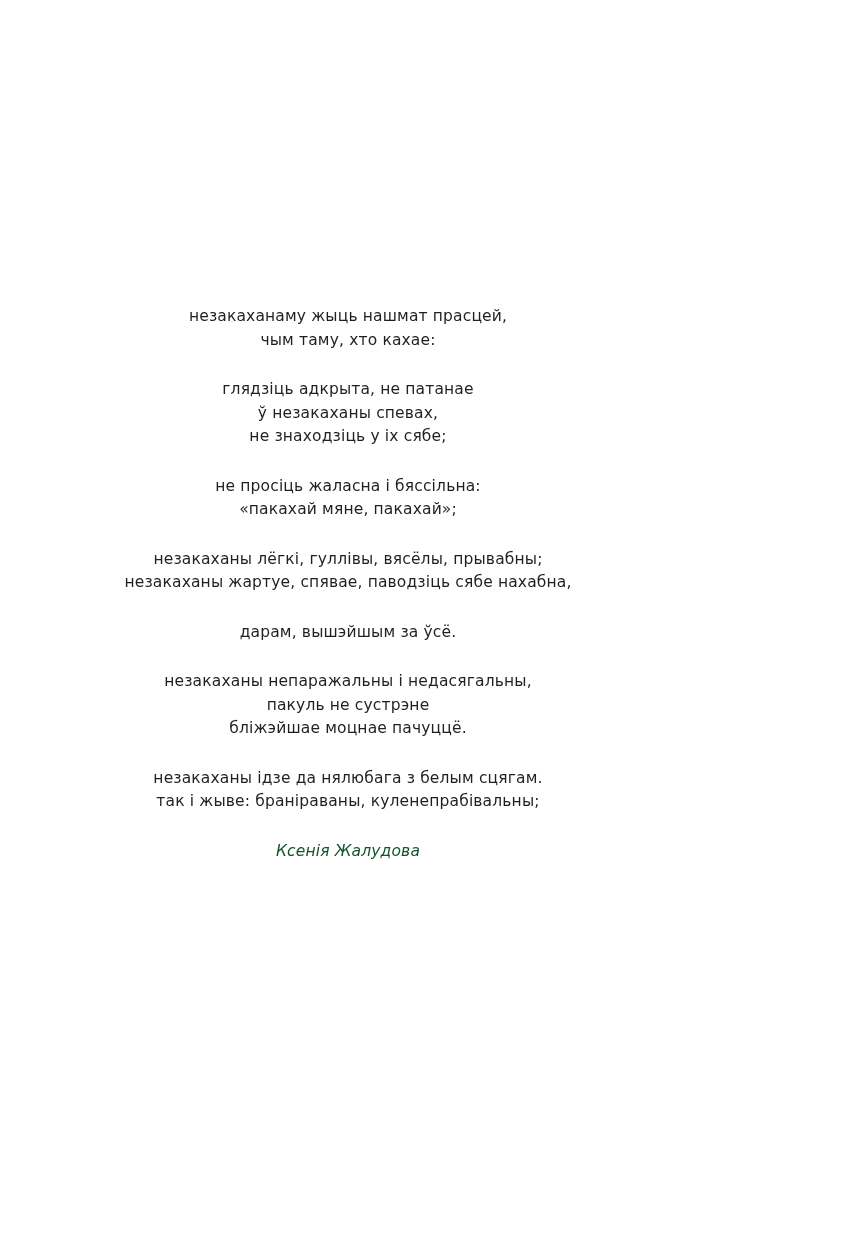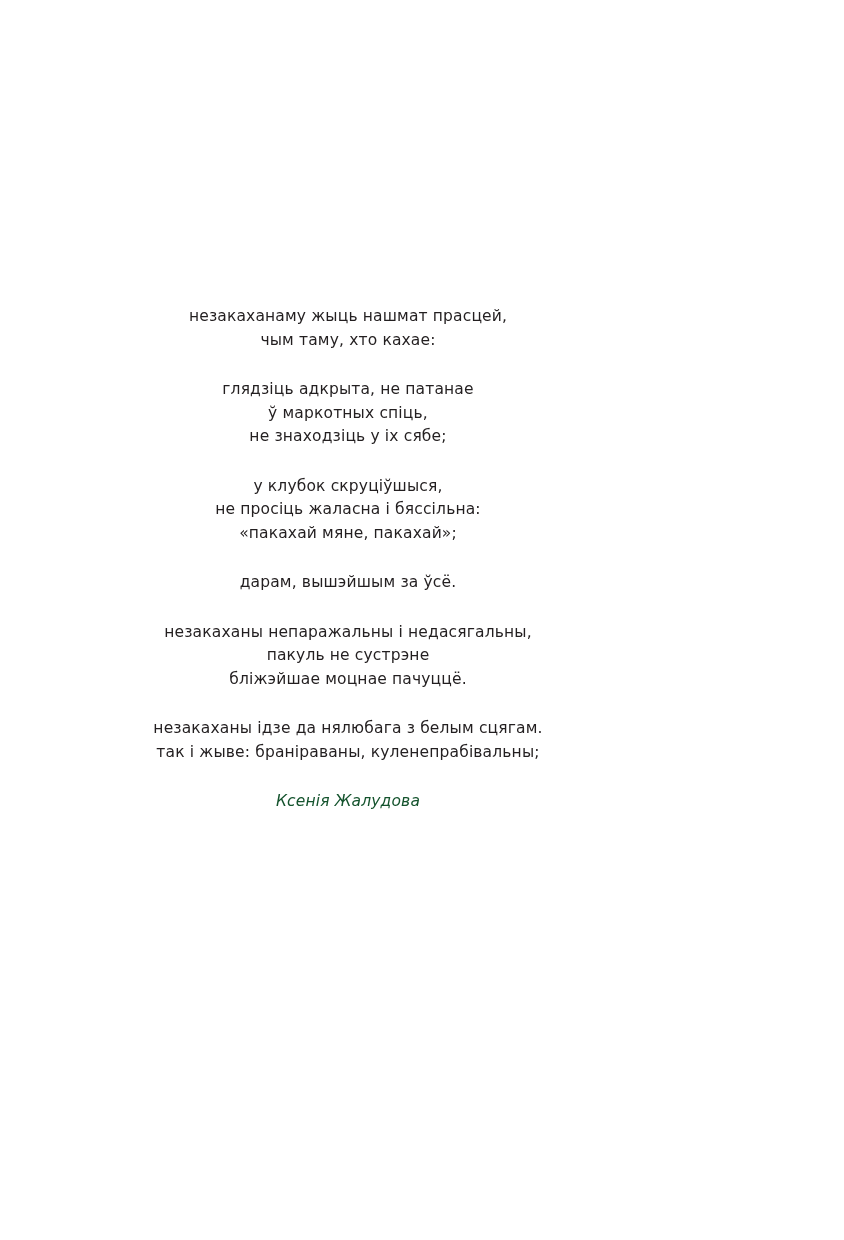--- a/index.html
+++ b/index.html
@@ -57,30 +57,33 @@
 <div class="page">
   <div class="poem">
 
     <div class="stanza">
       <div class="line">незакаханаму жыць нашмат прасцей,</div>
       <div class="line">чым таму, хто кахае:</div>
     </div>
 
     <div class="stanza">
       <div class="line">глядзіць адкрыта, не патанае</div>
-      <div class="line">ў маркотных спіць,</div>
+      <div class="line">ў незакаханы спевах,</div>
       <div class="line">не знаходзіць у іх сябе;</div>
     </div>
 
     <div class="stanza">
-      <div class="line">у клубок скруціўшыся,</div>
       <div class="line">не просіць жаласна і бяссільна:</div>
       <div class="line">«пакахай мяне, пакахай»;</div>
     </div>
 
+    <div class="stanza">
+      <div class="line">незакаханы лёгкі, гуллівы, вясёлы, прывабны;</div>
+      <div class="line">незакаханы жартуе, спявае, паводзіць сябе нахабна,</div>
+    </div>
 
     <div class="stanza">
       <div class="line">дарам, вышэйшым за ўсё.</div>
     </div>
 
     <div class="stanza">
       <div class="line">незакаханы непаражальны і недасягальны,</div>
       <div class="line">пакуль не сустрэне</div>
       <div class="line">бліжэйшае моцнае пачуццё.</div>
     </div>

